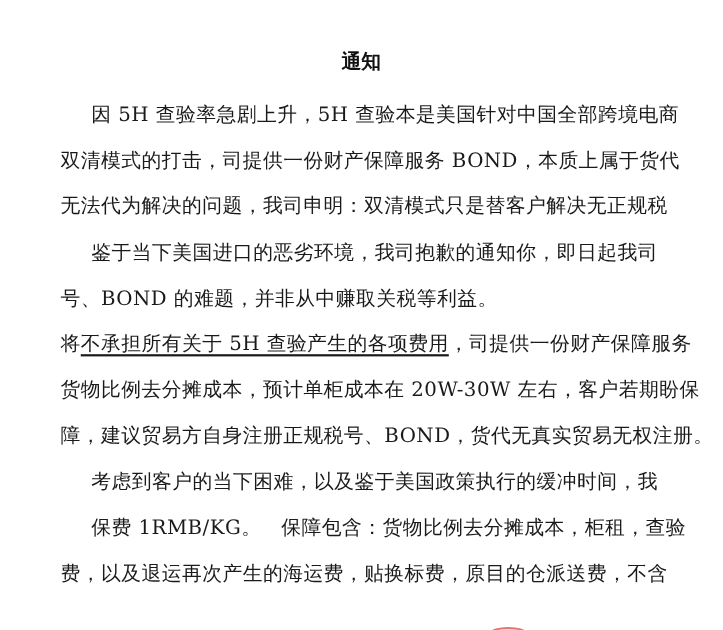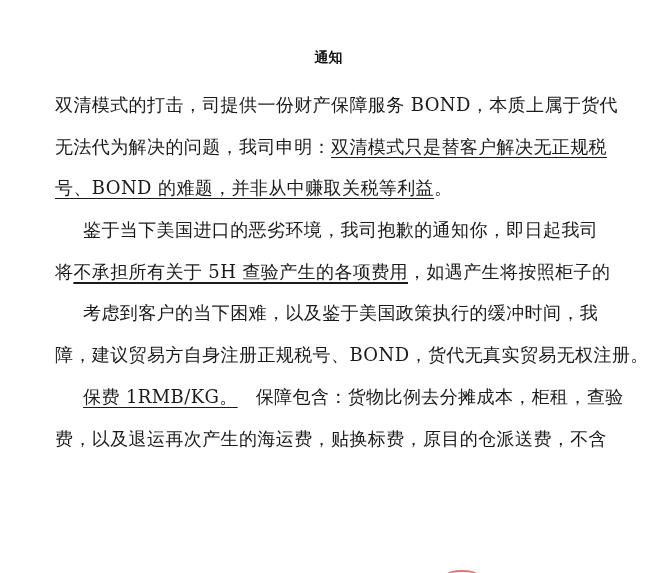--- a/index.html
+++ b/index.html
@@ -23,41 +23,40 @@
       height: 573px;
     }
     .title {
       position: absolute;
       left: 0;
       width: 657px;
       top: 42px;
       text-align: center;
       font-family: "DejaVu Sans", "Liberation Sans", sans-serif;
       font-weight: bold;
-      font-size: 14px;
+      font-size: 18px;
       line-height: 30px;
       color: #111;
     }
     .body-text {
       position: absolute;
       left: 55px;
       top: 84px;
       width: 552px;
       font-size: 18px;
       line-height: 41.7px;
       letter-spacing: 0.4px;
     }
     .line {
       white-space: nowrap;
       height: 41.7px;
       overflow: visible;
     }
     .indent { padding-left: 28px; }
     .u {
-      text-decoration: underline;
       text-underline-offset: 4px;
       text-decoration-thickness: 1px;
     }
     .ub {
       font-weight: normal;
       text-decoration: underline;
       text-underline-offset: 4px;
       text-decoration-thickness: 1.5px;
     }
     .gap { display: inline-block; width: 18px; }
@@ -73,28 +72,30 @@
     }
   </style>
 </head>
 <body>
 
 <div class="page">
   <div class="title">通知</div>
 
   <div class="body-text">
 
+    <div class="line indent">因 5H 查验率急剧上升，5H 查验本是美国针对中国全部跨境电商</div>
     <div class="line">双清模式的打击，司提供一份财产保障服务 BOND，本质上属于货代</div>
     <div class="line"><span>无法代为解决的问题，我司申明：</span><span class="u">双清模式只是替客户解决无正规税</span></div>
+    <div class="line indent">鉴于当下美国进口的恶劣环境，我司抱歉的通知你，即日起我司</div>
+
     <div class="line"><span class="u">号、BOND 的难题，并非从中赚取关税等利益</span><span>。</span></div>
+    <div class="line"><span>将</span><span class="ub">不承担所有关于 5H 查验产生的各项费用</span><span>，司提供一份财产保障服务</span></div>
+    <div class="line">货物比例去分摊成本，预计单柜成本在 20W-30W 左右，客户若期盼保</div>
+    <div class="line">障，建议贸易方自身注册正规税号、BOND，货代无真实贸易无权注册。</div>
 
-    <div class="line indent">鉴于当下美国进口的恶劣环境，我司抱歉的通知你，即日起我司</div>
-    <div class="line"><span>将</span><span class="ub">不承担所有关于 5H 查验产生的各项费用</span><span>，如遇产生将按照柜子的</span></div>
     <div class="line indent">考虑到客户的当下困难，以及鉴于美国政策执行的缓冲时间，我</div>
-
-    <div class="line">障，建议贸易方自身注册正规税号、BOND，货代无真实贸易无权注册。</div>
 
     <div class="line indent"><span class="u">保费 1RMB/KG。</span><span class="gap"></span><span>保障包含：货物比例去分摊成本，柜租，查验</span></div>
     <div class="line">费，以及退运再次产生的海运费，贴换标费，原目的仓派送费，不含</div>
   </div>
 
   <div class="red-mark"></div>
 </div>
 
 </body></html>

